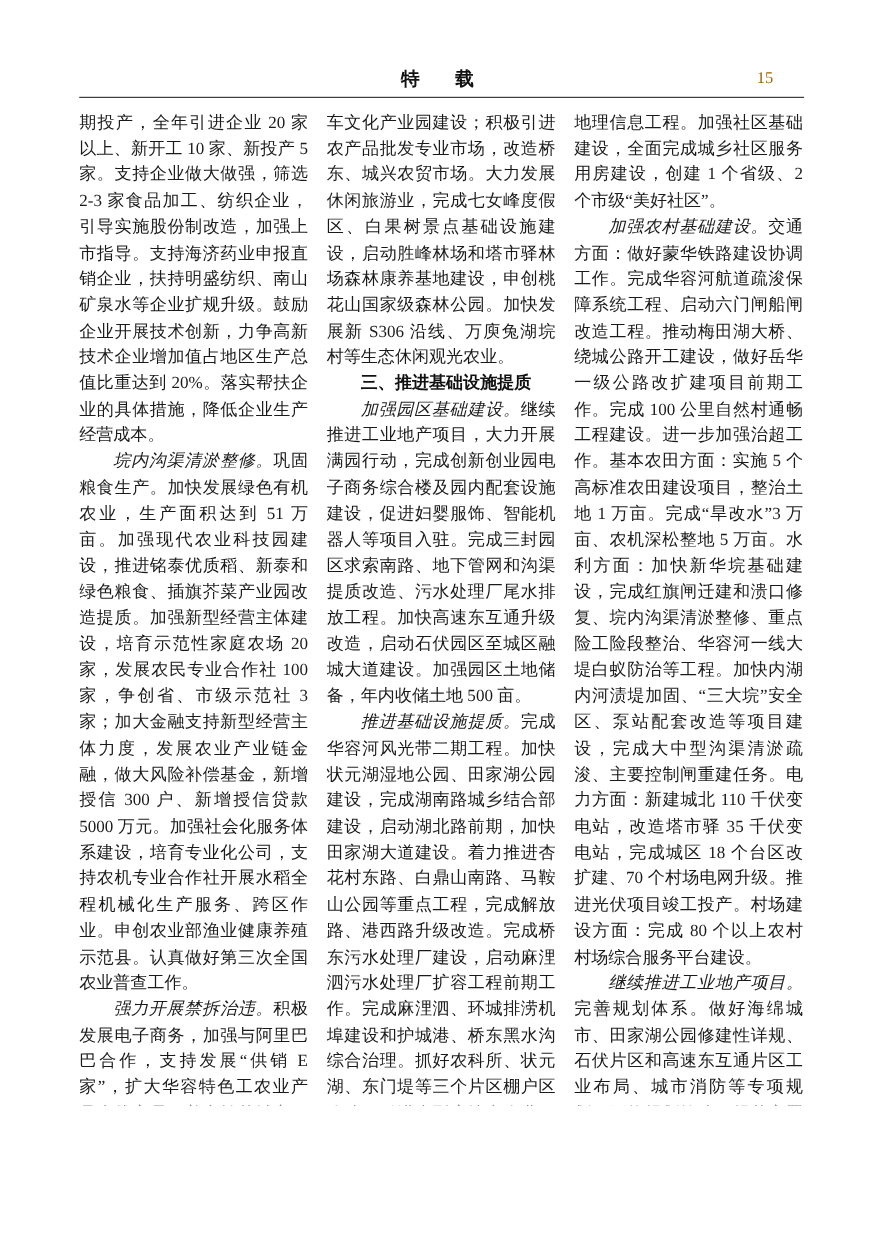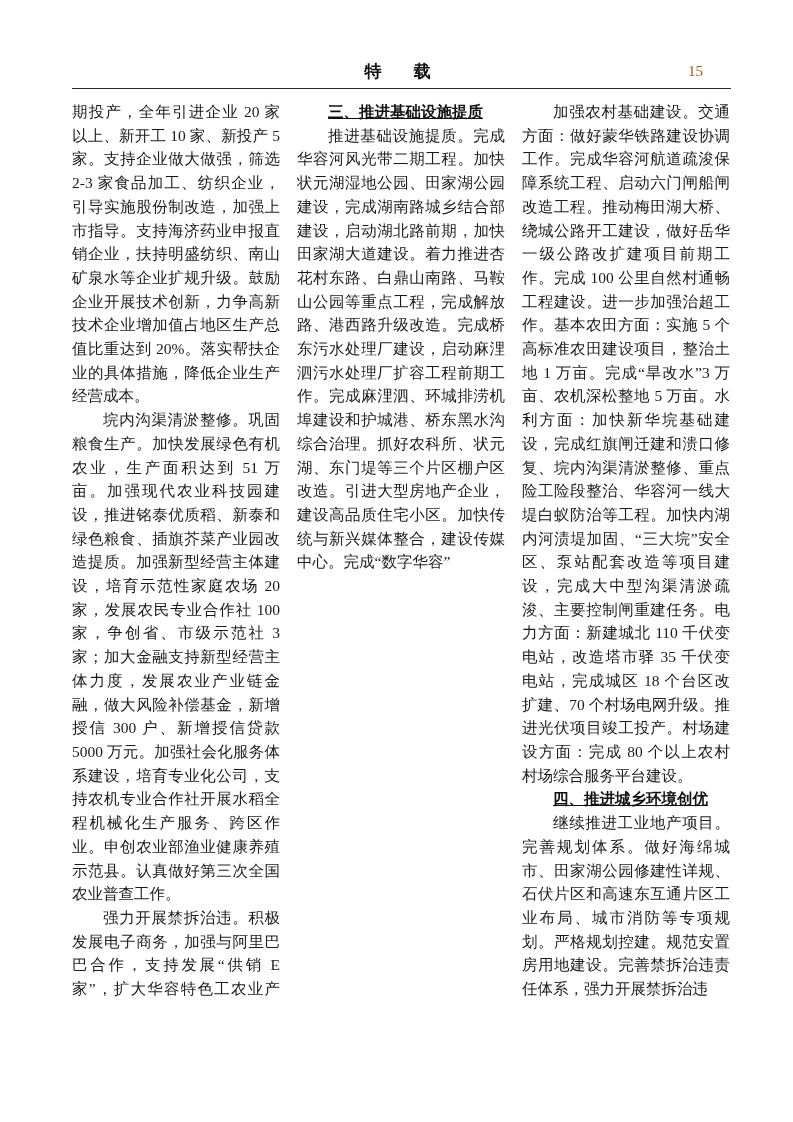--- a/index.html
+++ b/index.html
@@ -75,23 +75,23 @@
   }
   .para {
     text-indent: 2em;
   }
   .heading {
     text-indent: 2em;
     font-family: "Liberation Sans", "DejaVu Sans", sans-serif;
     font-weight: bold;
     font-size: 15.5px;
     color: #111;
-    text-decoration: underline;
   }
   .lead {
+    font-style: italic;
     font-weight: 500;
   }
 </style>
 </head>
 <body>
 
 <div class="page">
 
   <div class="header">
     <span class="header-title">特　载</span>
@@ -102,24 +102,26 @@
 
   <div class="content">
 
     <div class="col">
       <p class="cont">期投产，全年引进企业 20 家以上、新开工 10 家、新投产 5 家。支持企业做大做强，筛选 2-3 家食品加工、纺织企业，引导实施股份制改造，加强上市指导。支持海济药业申报直销企业，扶持明盛纺织、南山矿泉水等企业扩规升级。鼓励企业开展技术创新，力争高新技术企业增加值占地区生产总值比重达到 20%。落实帮扶企业的具体措施，降低企业生产经营成本。</p>
       <p class="para"><span class="lead">垸内沟渠清淤整修。</span><span>巩固粮食生产。加快发展绿色有机农业，生产面积达到 51 万亩。加强现代农业科技园建设，推进铭泰优质稻、新泰和绿色粮食、插旗芥菜产业园改造提质。加强新型经营主体建设，培育示范性家庭农场 20 家，发展农民专业合作社 100 家，争创省、市级示范社 3 家；加大金融支持新型经营主体力度，发展农业产业链金融，做大风险补偿基金，新增授信 300 户、新增授信贷款 5000 万元。加强社会化服务体系建设，培育专业化公司，支持农机专业合作社开展水稻全程机械化生产服务、跨区作业。申创农业部渔业健康养殖示范县。认真做好第三次全国农业普查工作。</span></p>
       <p class="para"><span class="lead">强力开展禁拆治违。</span><span>积极发展电子商务，加强与阿里巴巴合作，支持发展“供销 E 家”，扩大华容特色工农业产品上线交易。着力繁荣城市三产业，力促华冠酒店（原青松国际酒店）、泰和酒店开业运营，完成华都家居建材市场二期、湘北农机市场建设，启动汽</span></p>
     </div>
 
     <div class="col">
+      <p class="cont">车文化产业园建设；积极引进农产品批发专业市场，改造桥东、城兴农贸市场。大力发展休闲旅游业，完成七女峰度假区、白果树景点基础设施建设，启动胜峰林场和塔市驿林场森林康养基地建设，申创桃花山国家级森林公园。加快发展新 S306 沿线、万庾兔湖垸村等生态休闲观光农业。</p>
       <h3 class="heading">三、推进基础设施提质</h3>
+      <p class="para"><span class="lead">加强园区基础建设。</span><span>继续推进工业地产项目，大力开展满园行动，完成创新创业园电子商务综合楼及园内配套设施建设，促进妇婴服饰、智能机器人等项目入驻。完成三封园区求索南路、地下管网和沟渠提质改造、污水处理厂尾水排放工程。加快高速东互通升级改造，启动石伏园区至城区融城大道建设。加强园区土地储备，年内收储土地 500 亩。</span></p>
       <p class="para"><span class="lead">推进基础设施提质。</span><span>完成华容河风光带二期工程。加快状元湖湿地公园、田家湖公园建设，完成湖南路城乡结合部建设，启动湖北路前期，加快田家湖大道建设。着力推进杏花村东路、白鼎山南路、马鞍山公园等重点工程，完成解放路、港西路升级改造。完成桥东污水处理厂建设，启动麻浬泗污水处理厂扩容工程前期工作。完成麻浬泗、环城排涝机埠建设和护城港、桥东黑水沟综合治理。抓好农科所、状元湖、东门堤等三个片区棚户区改造。引进大型房地产企业，建设高品质住宅小区。加快传统与新兴媒体整合，建设传媒中心。完成“数字华容”</span></p>
     </div>
 
     <div class="col">
+      <p class="cont">地理信息工程。加强社区基础建设，全面完成城乡社区服务用房建设，创建 1 个省级、2 个市级“美好社区”。</p>
       <p class="para"><span class="lead">加强农村基础建设。</span><span>交通方面：做好蒙华铁路建设协调工作。完成华容河航道疏浚保障系统工程、启动六门闸船闸改造工程。推动梅田湖大桥、绕城公路开工建设，做好岳华一级公路改扩建项目前期工作。完成 100 公里自然村通畅工程建设。进一步加强治超工作。基本农田方面：实施 5 个高标准农田建设项目，整治土地 1 万亩。完成“旱改水”3 万亩、农机深松整地 5 万亩。水利方面：加快新华垸基础建设，完成红旗闸迁建和溃口修复、垸内沟渠清淤整修、重点险工险段整治、华容河一线大堤白蚁防治等工程。加快内湖内河渍堤加固、“三大垸”安全区、泵站配套改造等项目建设，完成大中型沟渠清淤疏浚、主要控制闸重建任务。电力方面：新建城北 110 千伏变电站，改造塔市驿 35 千伏变电站，完成城区 18 个台区改扩建、70 个村场电网升级。推进光伏项目竣工投产。村场建设方面：完成 80 个以上农村村场综合服务平台建设。</span></p>
-      <h3 class="heading">四、推进城乡环境创优</h3>
       <p class="para"><span class="lead">继续推进工业地产项目。</span><span>完善规划体系。做好海绵城市、田家湖公园修建性详规、石伏片区和高速东互通片区工业布局、城市消防等专项规划。严格规划控建。规范安置房用地建设。完善禁拆治违责任体系，强力开展禁拆治违</span></p>
     </div>
 
   </div>
 </div>
 
 </body></html>

